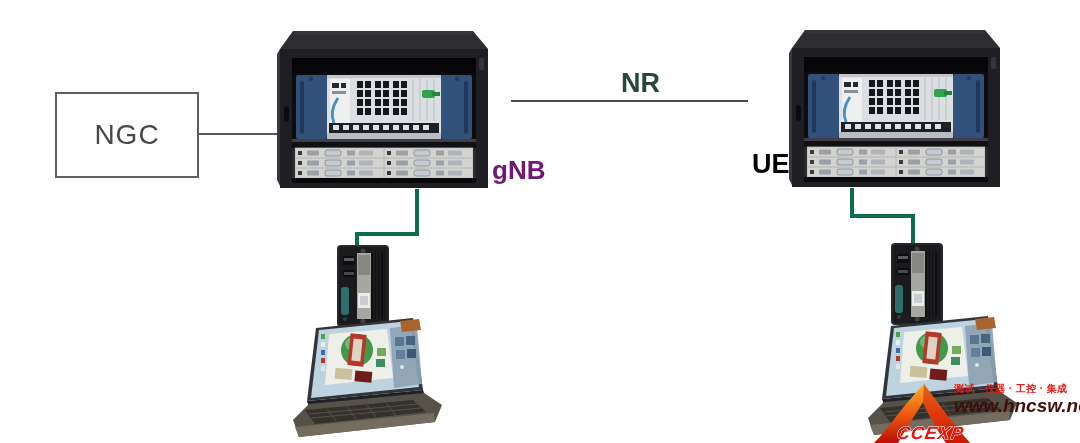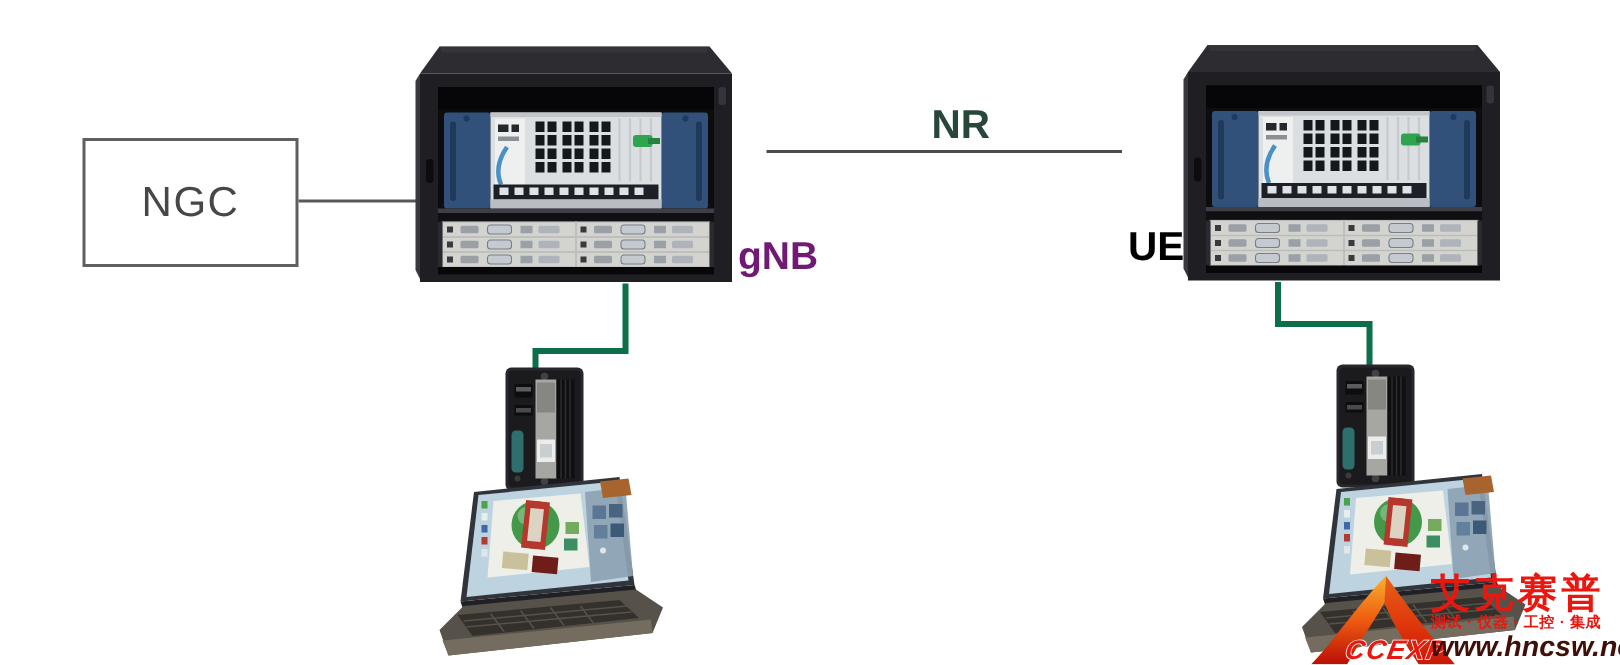--- a/index.html
+++ b/index.html
@@ -210,19 +210,18 @@
   <div class="label lbl-gnb">gNB</div>
   <div class="label lbl-ue">UE</div>
 
   <div class="watermark">
     <svg class="wm-logo" viewBox="0 0 96 61">
       <path d="M 50,2 C 40,12 28,27 14,45 C 9,51 5,56 0,61 L 24,61 C 33,45 42,32 49,20 C 55,34 63,48 72,61 L 96,61 C 78,40 62,19 50,2 Z" fill="url(#flameGrad)"></path>
       <path d="M 49,20 C 55,34 63,48 72,61 L 96,61 C 78,40 62,19 50,2 Z" fill="#d5200a" opacity="0.55"></path>
       <text x="0" y="0" transform="translate(22,57) skewX(-10)" font-size="18" font-weight="bold" font-style="italic" fill="#e8170f" stroke="#ffffff" stroke-width="1" paint-order="stroke" letter-spacing="1" font-family="Liberation Sans, sans-serif">CCEXP</text>
     </svg>
     <div class="wm-text">
-      <div class="wm-cn">艾克赛普</div>
       <div class="wm-tag">测试 · 仪器 · 工控 · 集成</div>
       <div class="wm-url">www.hncsw.net</div>
     </div>
   </div>
 
 </div>
 
 </body></html>

